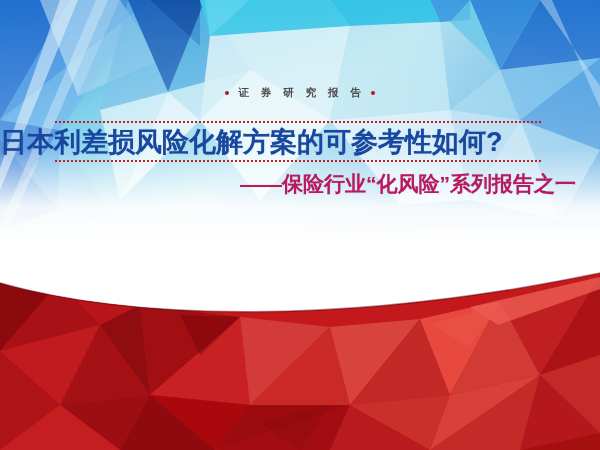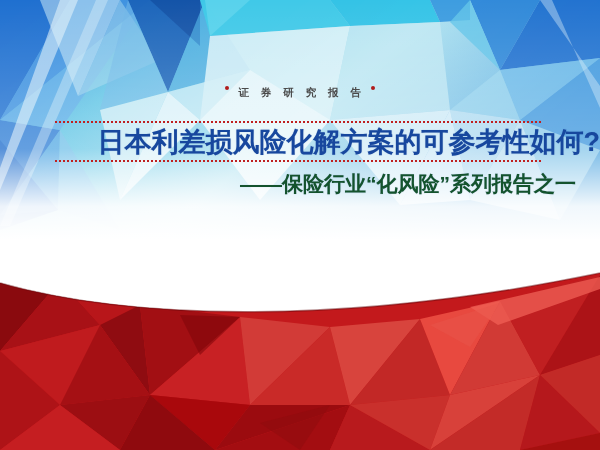--- a/index.html
+++ b/index.html
@@ -25,21 +25,21 @@
   #red-band {
     position:absolute; left:0; top:255px;
     width:600px; height:195px;
     overflow:hidden;
   }
 
   
   #kicker {
     position:absolute; left:0; top:86px;
     width:600px;
-    display:flex; align-items:flex-start; justify-content:center;
+    display:flex; align-items:center; justify-content:center;
     gap:7px;
     z-index:6;
   }
   #kicker .dot {
     width:4px; height:4px;
     background:#B01B1B;
     border-radius:50%;
     flex:0 0 auto;
   }
   #kicker .kicker-text {
@@ -63,37 +63,37 @@
         rgba(255,255,255,0) 2px, rgba(255,255,255,0) 4px);
   }
   #rule-top    { top:121px; }
   #rule-mid    { top:160px; }
 
   
   #main-title {
     position:absolute;
     left:0; top:126px;
     width:600px;
-    text-align:right;
+    text-align:left;
     font-size:27px;
     line-height:32px;
     font-weight:bold;
     color:#17479E;
     letter-spacing:0px;
     white-space:nowrap;
     z-index:6;
     text-shadow:0 0 1px rgba(23,71,158,0.35);
   }
   #sub-title {
     position:absolute;
     right:24px; top:171px;
     font-size:21px;
     line-height:26px;
     font-weight:bold;
-    color:#14532d;
+    color:#be185d;
     white-space:nowrap;
     z-index:6;
     text-shadow:0 0 1px rgba(27,79,160,0.3);
   }
 
   
   #analyst-block {
     position:absolute;
     left:55px; top:306px;
     z-index:8;

